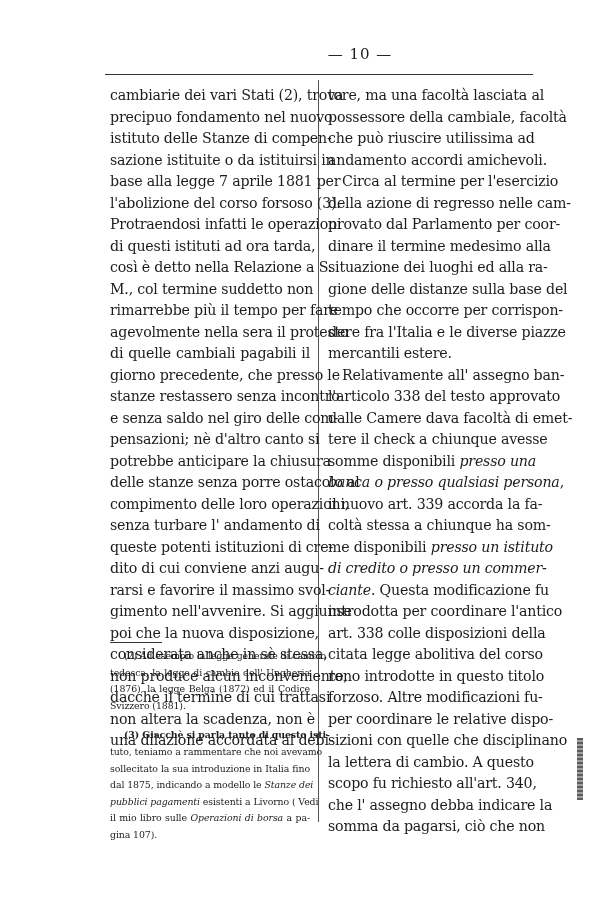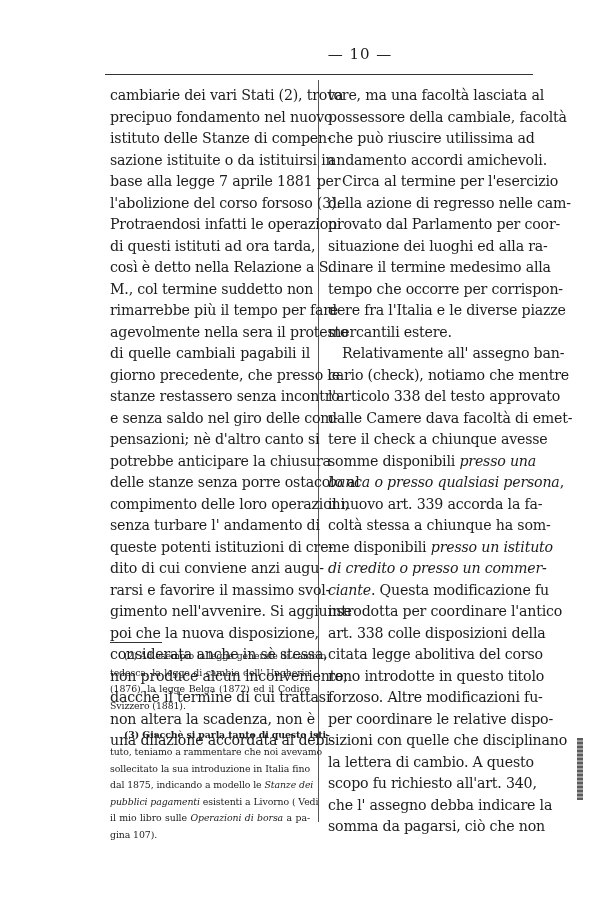--- a/index.html
+++ b/index.html
@@ -119,28 +119,28 @@
 
 <div class="col col-right">
   <span class="line">tore, ma una facoltà lasciata al</span>
   <span class="line">possessore della cambiale, facoltà</span>
   <span class="line">che può riuscire utilissima ad</span>
   <span class="line last">andamento accordi amichevoli.</span>
 
   <span class="line indent">Circa al termine per l'esercizio</span>
   <span class="line">della azione di regresso nelle cam-</span>
   <span class="line">provato dal Parlamento per coor-</span>
+  <span class="line">dinare il termine medesimo alla</span>
   <span class="line">situazione dei luoghi ed alla ra-</span>
-  <span class="line">dinare il termine medesimo alla</span>
+  <span class="line">gione delle distanze sulla base del</span>
   <span class="line">tempo che occorre per corrispon-</span>
   <span class="line">dere fra l'Italia e le diverse piazze</span>
   <span class="line last">mercantili estere.</span>
 
   <span class="line indent">Relativamente all' assegno ban-</span>
-  <span class="line">cario (check), notiamo che mentre</span>
   <span class="line">l'articolo 338 del testo approvato</span>
   <span class="line">dalle Camere dava facoltà di emet-</span>
   <span class="line">tere il check a chiunque avesse</span>
   <span class="line"><span>somme disponibili </span><em>presso una</em></span>
   <span class="line"><em>banca o presso qualsiasi persona</em><span>,</span></span>
   <span class="line">il nuovo art. 339 accorda la fa-</span>
   <span class="line">coltà stessa a chiunque ha som-</span>
   <span class="line"><span>me disponibili </span><em>presso un istituto</em></span>
   <span class="line"><em>di credito o presso un commer-</em></span>
   <span class="line"><em>ciante</em><span>. Questa modificazione fu</span></span>

